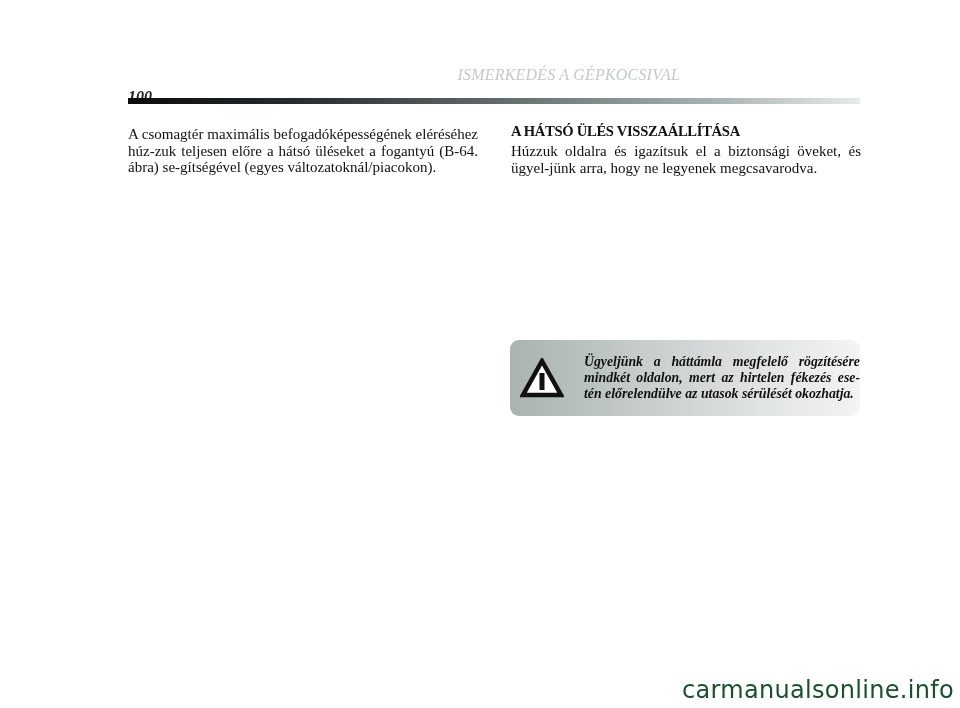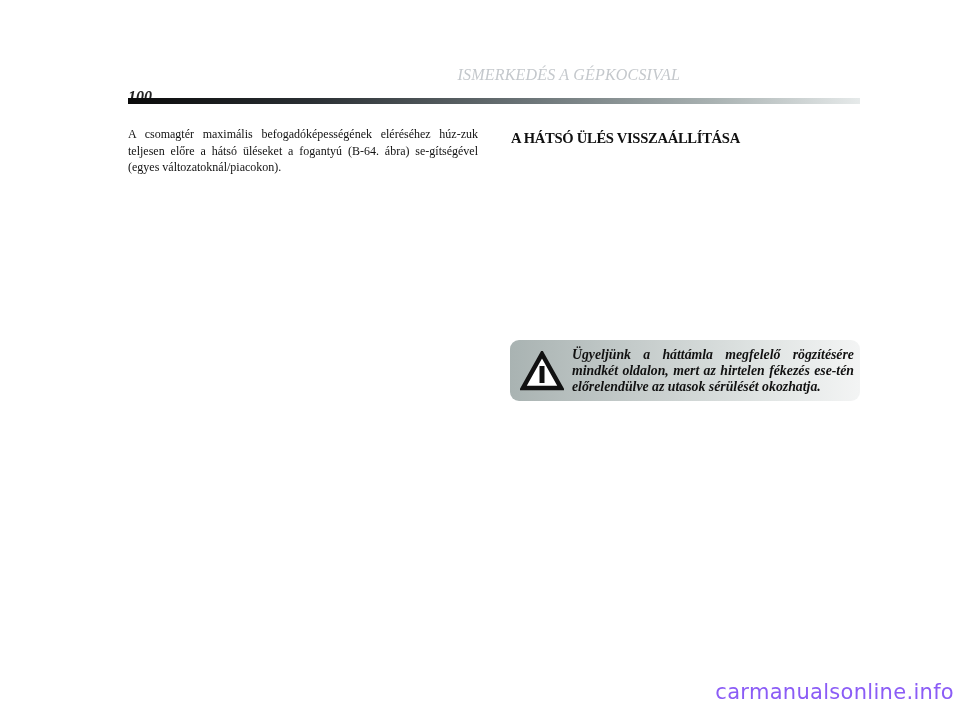--- a/index.html
+++ b/index.html
@@ -12,55 +12,56 @@
   }
   .running-title {
     position: absolute; left: 380px; width: 300px; top: 66px; font-size: 16px; font-style: italic; font-weight: normal;
     color: #c4c8cc; text-align: right; letter-spacing: 0.2px;
   }
   .header-rule {
     position: absolute; left: 128px; top: 98px; width: 732px; height: 6px;
     background: linear-gradient(to right, #0a0a0a 0%, #2a2f33 25%, #6c7578 55%, #a9b2b2 80%, #e6eaea 100%);
   }
   .col-left { position: absolute; left: 128px; top: 126px; width: 350px; }
-  .col-right { position: absolute; left: 511px; top: 123px; width: 350px; margin-top: 7px; }
+  .col-right { position: absolute; left: 511px; top: 123px; width: 350px; }
   p {
-    margin: 0 0 7px 0; font-size: 12px; line-height: 16.5px; text-align: justify; hyphens: manual;
+    margin: 0 0 7px 0; font-size: 15px; line-height: 16.5px; text-align: justify; hyphens: manual;
   }
   .section-heading {
     font-size: 14.6px; font-weight: bold; margin: 0 0 3px 0; letter-spacing: -0.3px; color: #111;
   }
   .warning-box {
-    position: absolute; left: 510px; top: 340px; width: 350px; height: 61px; border-radius: 9px;
+    position: absolute; left: 510px; top: 340px; width: 350px; height: 76px; border-radius: 9px;
     background: linear-gradient(to right, #a9b3b2 0%, #c4cbca 35%, #e2e6e5 75%, #f3f4f4 100%);
-    display: flex; align-items: center;
+    display: flex; align-items: center; gap: 12px;
   }
   .warning-icon { width: 44px; height: 40px; margin-left: 10px; margin-right: 8px; flex: none; }
   .warning-text {
     font-size: 13.8px; line-height: 16px; font-style: italic; font-weight: bold; text-align: justify;
     width: 282px; color: #111;
   }
   .watermark {
-    position: absolute; right: 6px; bottom: 4px; font-family: "DejaVu Sans", sans-serif; font-size: 21px;
-    color: #8b5cf6; letter-spacing: 0.3px;
+    position: absolute; right: 6px; bottom: 4px; font-family: "DejaVu Sans", sans-serif; font-size: 24px;
+    color: #14532d; letter-spacing: 0.3px;
   }
 </style>
 </head>
 <body>
 
 <div class="page-number">100</div>
 <div class="running-title">ISMERKEDÉS A GÉPKOCSIVAL</div>
 <div class="header-rule"></div>
 
 <div class="col-left">
   <p>A csomagtér maximális befogadóképességének eléréséhez húz-zuk teljesen előre a hátsó üléseket a fogantyú (B-64. ábra) se-gítségével (egyes változatoknál/piacokon).</p>
 </div>
 
 <div class="col-right">
   <div class="section-heading">A HÁTSÓ ÜLÉS VISSZAÁLLÍTÁSA</div>
+  <p>Húzzuk oldalra és igazítsuk el a biztonsági öveket, és ügyel-jünk arra, hogy ne legyenek megcsavarodva.</p>
 </div>
 
 <div class="warning-box">
   <svg class="warning-icon" viewBox="0 0 44 40">
     <polygon points="22,3 41,37 3,37" fill="#ffffff" stroke="#111" stroke-width="4.5" stroke-linejoin="miter"></polygon>
     <rect x="19.5" y="15" width="5" height="17" fill="#111"></rect>
   </svg>
   <div class="warning-text">Ügyeljünk a háttámla megfelelő rögzítésére mindkét oldalon, mert az hirtelen fékezés ese-tén előrelendülve az utasok sérülését okozhatja.</div>
 </div>
 

